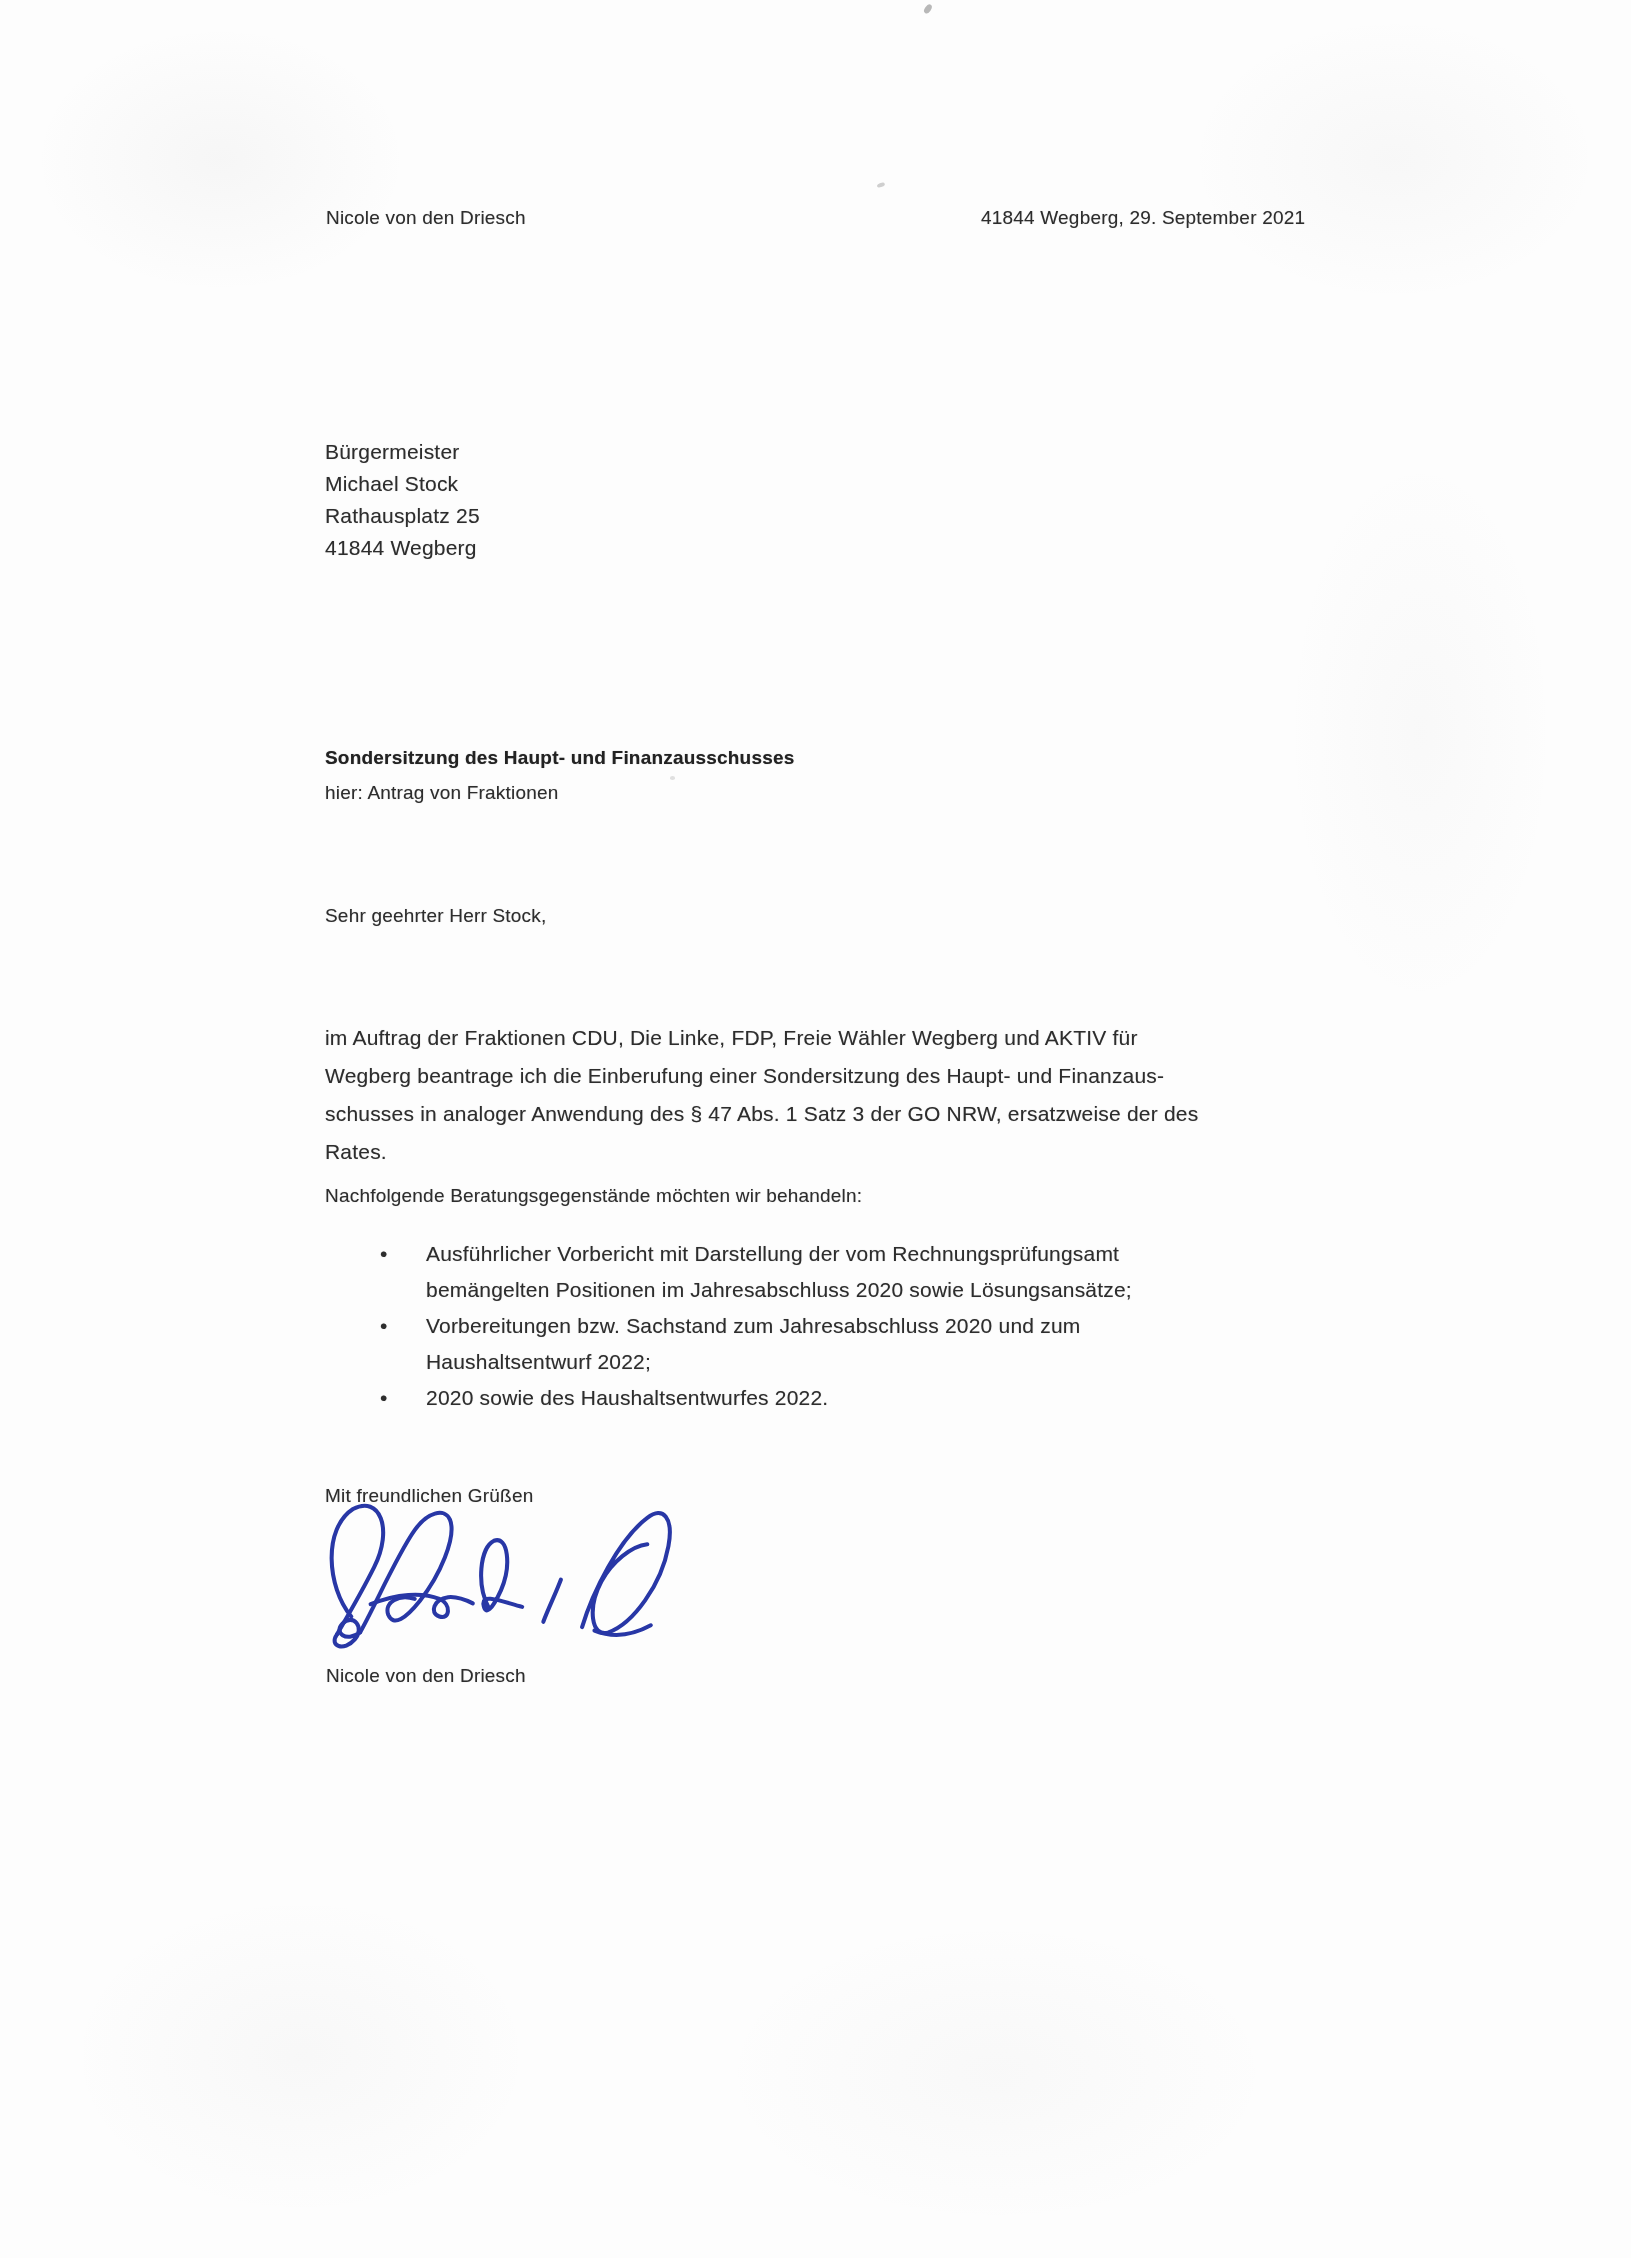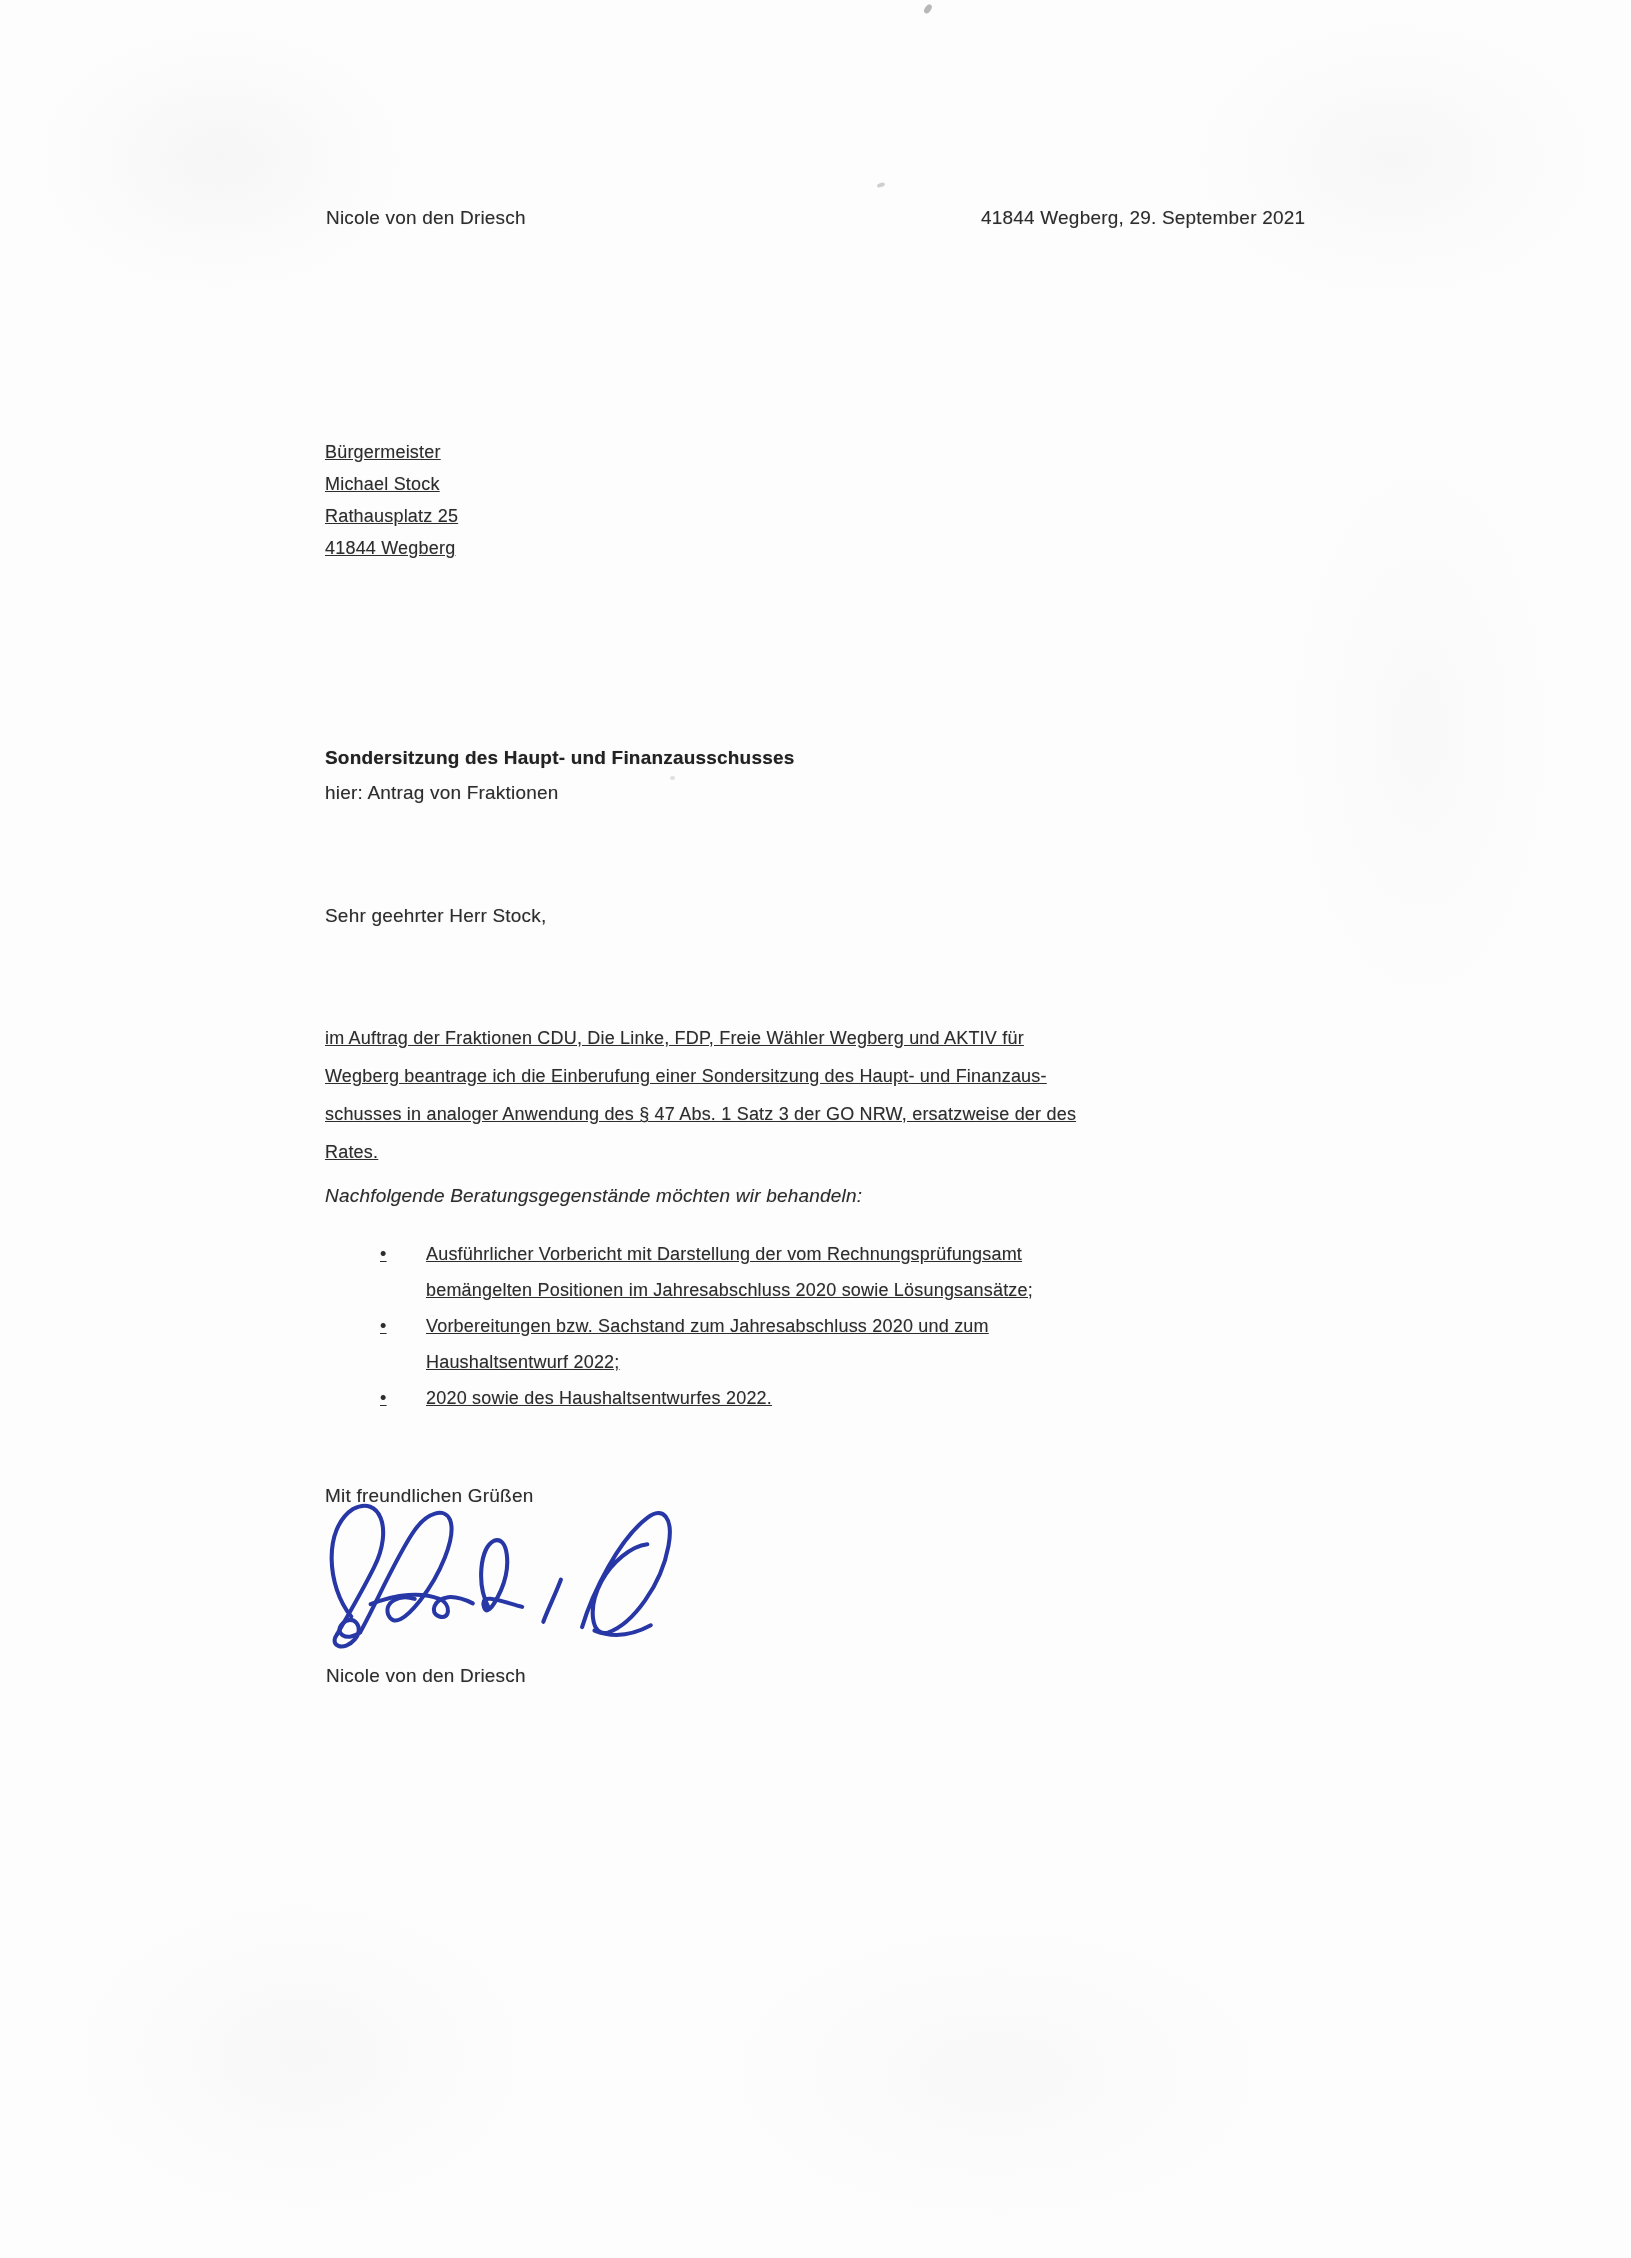--- a/index.html
+++ b/index.html
@@ -20,44 +20,43 @@
     position: absolute;
     white-space: nowrap;
     font-size: 19px;
     line-height: 34px;
     letter-spacing: 0.2px;
     
     text-shadow: 0 0 0.9px rgba(45,45,45,0.35);
   }
   .block {
     position: absolute;
-    font-size: 18px;
+    font-size: 21px;
     letter-spacing: 0.2px;
     text-shadow: 0 0 0.9px rgba(45,45,45,0.35);
-    text-decoration: underline;
   }
   .block .bline { white-space: nowrap; }
 
   .recipient-block { left: 325px; top: 436px; }
   .recipient-block .bline { line-height: 32px; }
 
   .subject-title {
     left: 325px; top: 741px;
     font-weight: bold;
     color: #222222;
     text-shadow: 0 0 0.9px rgba(25,25,25,0.45);
   }
   .subject-ref { left: 325px; top: 776px; }
 
   .salutation-line { left: 325px; top: 899px; text-align: right; }
 
   .paragraph1 { left: 325px; top: 1019px; }
   .paragraph1 .bline { line-height: 38px; }
 
-  .list-intro { left: 325px; top: 1179px; font-style: italic; }
+  .list-intro { left: 325px; top: 1179px; }
 
   .bullet-list { left: 380px; top: 1236px; }
   .bullet-list .bullet-item { display: flex; }
   .bullet-list .bullet-marker {
     width: 46px;
     flex: 0 0 46px;
     line-height: 36px;
   }
   .bullet-list .bullet-lines .bline { line-height: 36px; }
 

